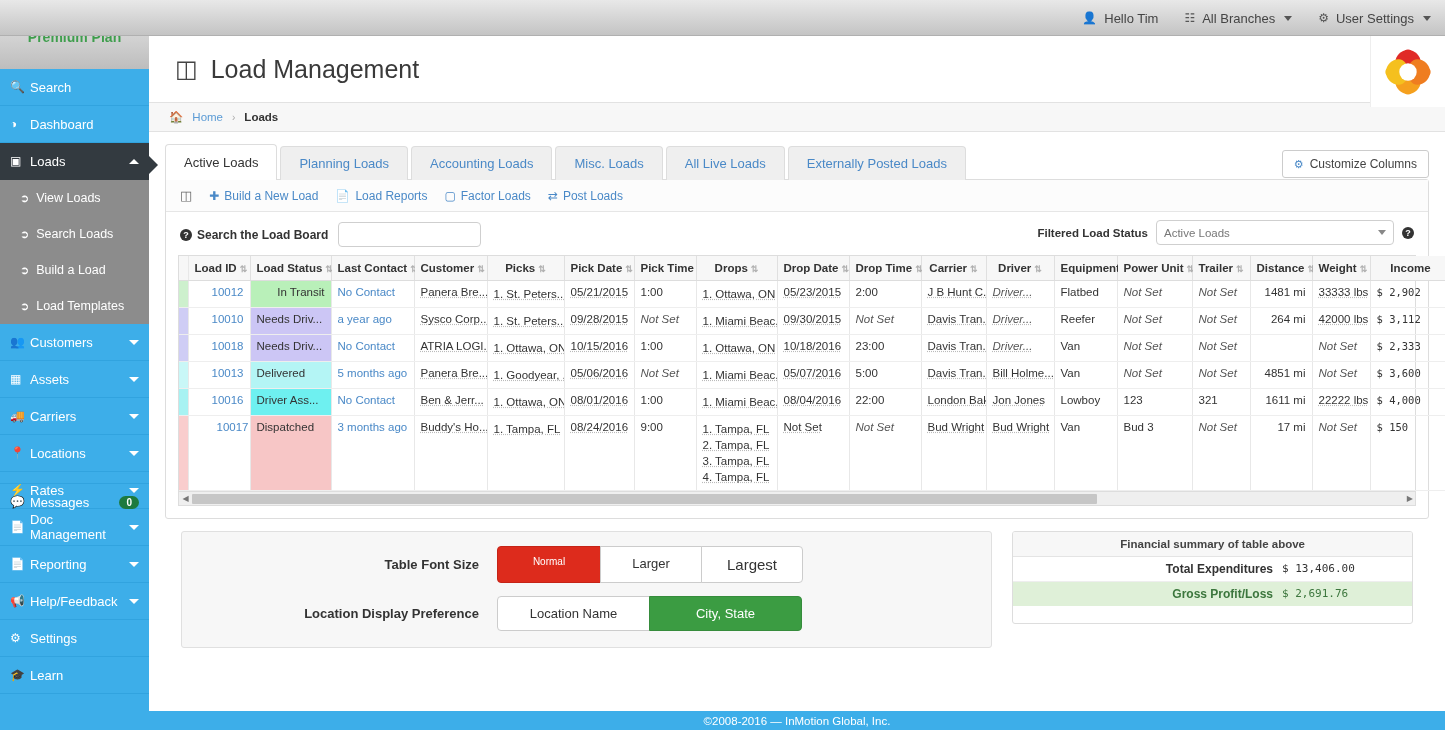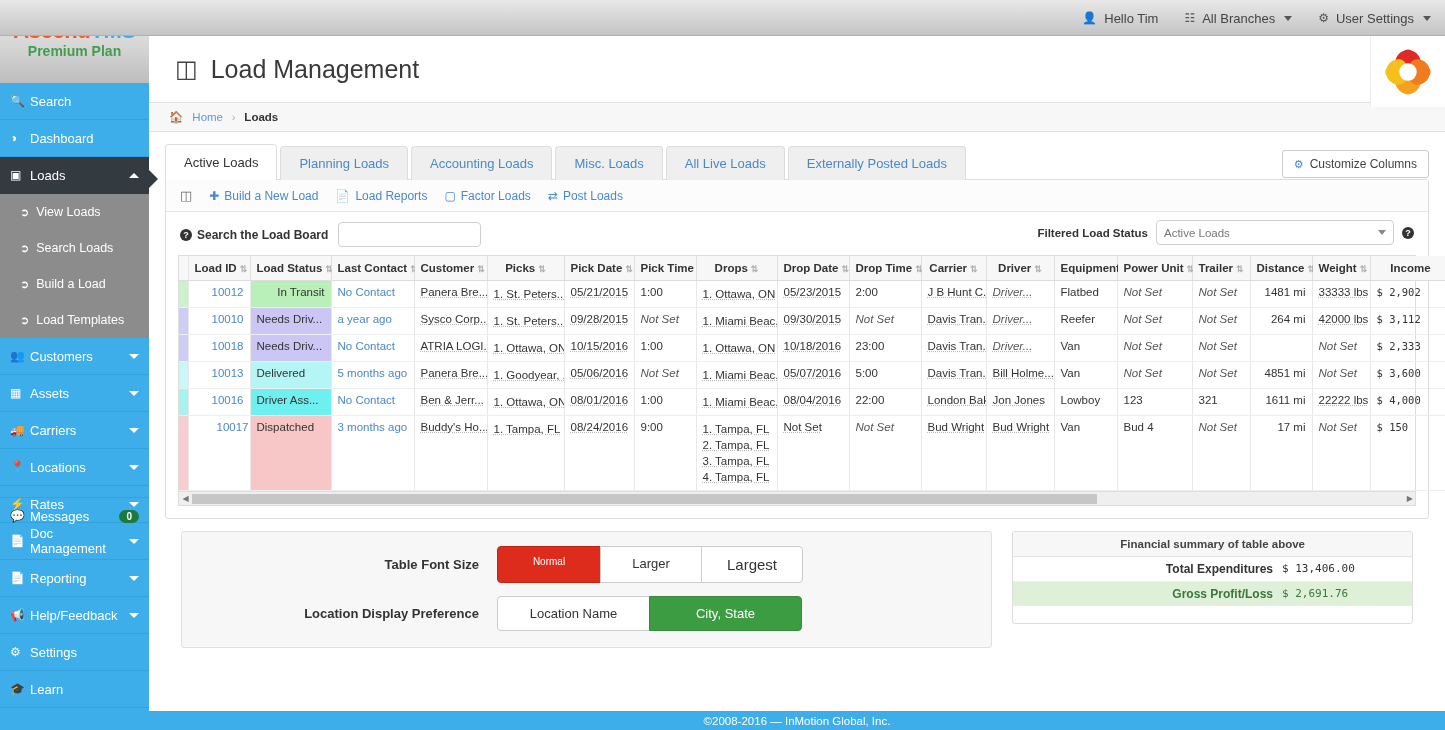--- a/index.html
+++ b/index.html
@@ -20,21 +20,21 @@
     border-bottom:1px solid #b0b0b0;
     z-index:5;
   }
   #topnav{ position:absolute; right:14px; top:0; height:36px; display:flex; align-items:center; gap:26px; }
   .topnav-item{ display:flex; align-items:center; gap:7px; color:#444; font-size:13px; cursor:pointer; }
   .topnav-item .ico{ font-size:12px; color:#555; }
   .caret{ width:0;height:0;border-left:4px solid transparent;border-right:4px solid transparent;border-top:5px solid #555; margin-left:2px;}
 
   
   #sidebar{
-    position:absolute; left:0; top:14px; width:149px; height:520px;
+    position:absolute; left:0; top:0; width:149px; height:520px;
     background:#3daee9;
     z-index:4;
   }
   #brand{
     height:69px; background:linear-gradient(to bottom,#e8e8e8 0%,#d2d2d2 55%,#bdbdbd 100%);
     padding-top:5px; text-align:center; position:relative;
   }
   #brand .l1{ font-size:22px; font-weight:bold; letter-spacing:-0.4px; line-height:24px;}
   #brand .l1 .a{ color:#f0592b; }
   #brand .l1 .b{ color:#3daee9; }
@@ -614,21 +614,21 @@
                   <div>1. Tampa, FL</div>
                   <div>2. Tampa, FL</div>
                   <div>3. Tampa, FL</div>
                   <div>4. Tampa, FL</div>
                 </td>
                 <td class="ul" style="height: 69px;">Not Set</td>
                 <td class="notset" style="height: 69px;">Not Set</td>
                 <td class="ul" style="height: 69px;">Bud Wright</td>
                 <td class="ul" style="height: 69px;">Bud Wright</td>
                 <td style="height: 69px;">Van</td>
-                <td style="height: 69px;">Bud 4</td>
+                <td style="height: 69px;">Bud 3</td>
                 <td class="notset" style="height: 69px;">Not Set</td>
                 <td class="num" style="height: 69px;">17 mi</td>
                 <td class="notset" style="height: 69px;">Not Set</td>
                 <td style="font-family: &quot;DejaVu Sans Mono&quot;, monospace; font-size: 10.5px; height: 69px;">$   150</td>
               </tr>
             </tbody>
         </table>
       </div>
 
       <div id="hscroll">

